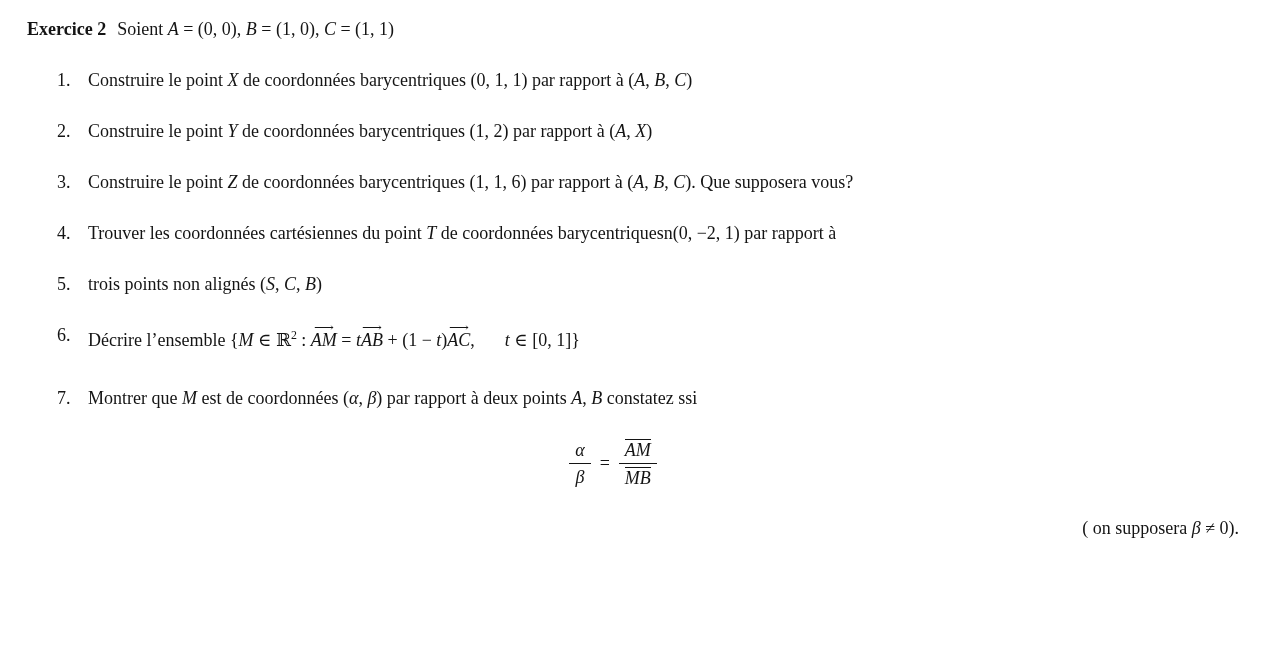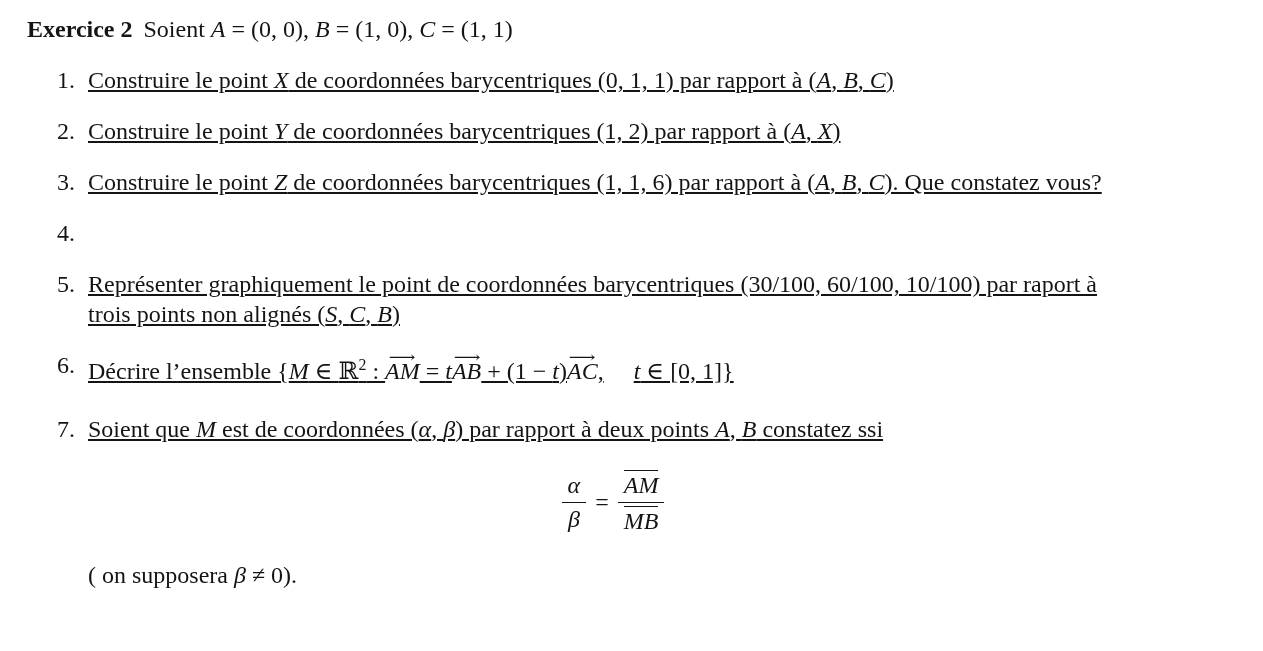--- a/index.html
+++ b/index.html
@@ -1,47 +1,47 @@
 <!DOCTYPE html>
 <html><head>
 <meta charset="utf-8">
 <style>
   html, body { margin: 0; padding: 0; }
   .doc {
     width: 1263px; height: 651px; box-sizing: border-box;
     background: #ffffff; color: #141414;
     font-family: "Liberation Serif", "DejaVu Serif", "DejaVu Sans", serif;
-    font-size: 24px; padding: 15px 24px 0 27px; overflow: hidden;
+    font-size: 18px; padding: 15px 24px 0 27px; overflow: hidden;
   }
   .title { margin: 0 0 22px 0; line-height: 28px; white-space: nowrap; }
   .title b { font-weight: 700; margin-right: 11px; }
   .i { font-style: italic; }
   .item { display: flex; padding-left: 30px; margin-bottom: 21px; }
   .item.gap-after { margin-bottom: 28px; }
   .num { flex: 0 0 31px; line-height: 30px; }
   .content { flex: 1 1 auto; min-width: 0; }
-  .line { line-height: 30px; white-space: nowrap; text-decoration: underline; }
+  .line { line-height: 30px; white-space: nowrap; }
   .sup { font-size: 0.66em; vertical-align: 0.55em; }
   .vec { position: relative; display: inline-block; line-height: 1; }
   .vec .arr {
     position: absolute; left: 50%; top: -9px;
     transform: translateX(-50%) scaleX(1.25);
     font-size: 0.62em; line-height: 1;
   }
   .qgap { margin-left: 30px; }
   .equation {
     display: flex; justify-content: center; align-items: center;
     margin: 26px 40px 24px 0;
   }
   .frac { display: inline-flex; flex-direction: column; text-align: center; }
   .fr-top { border-bottom: 1.4px solid #141414; padding: 0 6px 3px; line-height: 1.15; }
   .fr-bot { padding: 3px 6px 0; line-height: 1.15; }
   .ovl { display: inline-block; border-top: 1.4px solid #141414; padding-top: 1px; line-height: 1.1; }
   .eq-sign { margin: 0 9px; }
-  .note { margin: 0 0 17px 61px; line-height: 30px; white-space: nowrap; }
+  .note { margin: 0 0 17px 61px; line-height: 30px; white-space: nowrap; text-align: right; }
 </style>
 </head>
 <body>
 
 <div class="doc">
 
   <p class="title"><b>Exercice 2</b><span>Soient </span><span class="i">A</span><span> = (0, 0), </span><span class="i">B</span><span> = (1, 0), </span><span class="i">C</span><span> = (1, 1)</span></p>
 
   <div class="item">
     <span class="num">1.</span>
@@ -53,49 +53,49 @@
   <div class="item">
     <span class="num">2.</span>
     <div class="content">
       <div class="line"><span>Construire le point </span><span class="i">Y</span><span> de coordonnées barycentriques (1, 2) par rapport à (</span><span class="i">A</span><span>, </span><span class="i">X</span><span>)</span></div>
     </div>
   </div>
 
   <div class="item">
     <span class="num">3.</span>
     <div class="content">
-      <div class="line"><span>Construire le point </span><span class="i">Z</span><span> de coordonnées barycentriques (1, 1, 6) par rapport à (</span><span class="i">A</span><span>, </span><span class="i">B</span><span>, </span><span class="i">C</span><span>). Que constatez vous?</span></div>
+      <div class="line"><span>Construire le point </span><span class="i">Z</span><span> de coordonnées barycentriques (1, 1, 6) par rapport à (</span><span class="i">A</span><span>, </span><span class="i">B</span><span>, </span><span class="i">C</span><span>). Que supposera vous?</span></div>
     </div>
   </div>
 
   <div class="item">
     <span class="num">4.</span>
     <div class="content">
+      <div class="line"><span>Trouver les coordonnées cartésiennes du point </span><span class="i">T</span><span> de coordonnées barycentriquesn(0, −2, 1) par rapport à</span></div>
     </div>
   </div>
 
   <div class="item">
     <span class="num">5.</span>
     <div class="content">
-      <div class="line"><span>Représenter graphiquement le point de coordonnées barycentriques (30/100, 60/100, 10/100) par raport à</span></div>
       <div class="line"><span>trois points non alignés (</span><span class="i">S</span><span>, </span><span class="i">C</span><span>, </span><span class="i">B</span><span>)</span></div>
     </div>
   </div>
 
   <div class="item gap-after">
     <span class="num">6.</span>
     <div class="content">
       <div class="line"><span>Décrire l’ensemble {</span><span class="i">M</span><span> ∈ </span><span>ℝ</span><span class="sup">2</span><span> : </span><span class="vec"><span class="arr">⟶</span><span class="i">AM</span></span><span> = </span><span class="i">t</span><span class="vec"><span class="arr">⟶</span><span class="i">AB</span></span><span> + (1 − </span><span class="i">t</span><span>)</span><span class="vec"><span class="arr">⟶</span><span class="i">AC</span></span><span>,</span><span class="i qgap">t</span><span> ∈ [0, 1]}</span></div>
     </div>
   </div>
 
   <div class="item">
     <span class="num">7.</span>
     <div class="content">
-      <div class="line"><span>Soient que </span><span class="i">M</span><span> est de coordonnées (</span><span class="i">α</span><span>, </span><span class="i">β</span><span>) par rapport à deux points </span><span class="i">A</span><span>, </span><span class="i">B</span><span> constatez ssi</span></div>
+      <div class="line"><span>Montrer que </span><span class="i">M</span><span> est de coordonnées (</span><span class="i">α</span><span>, </span><span class="i">β</span><span>) par rapport à deux points </span><span class="i">A</span><span>, </span><span class="i">B</span><span> constatez ssi</span></div>
     </div>
   </div>
 
   <div class="equation">
     <span class="frac">
       <span class="fr-top i">α</span>
       <span class="fr-bot i">β</span>
     </span>
     <span class="eq-sign">=</span>
     <span class="frac">

